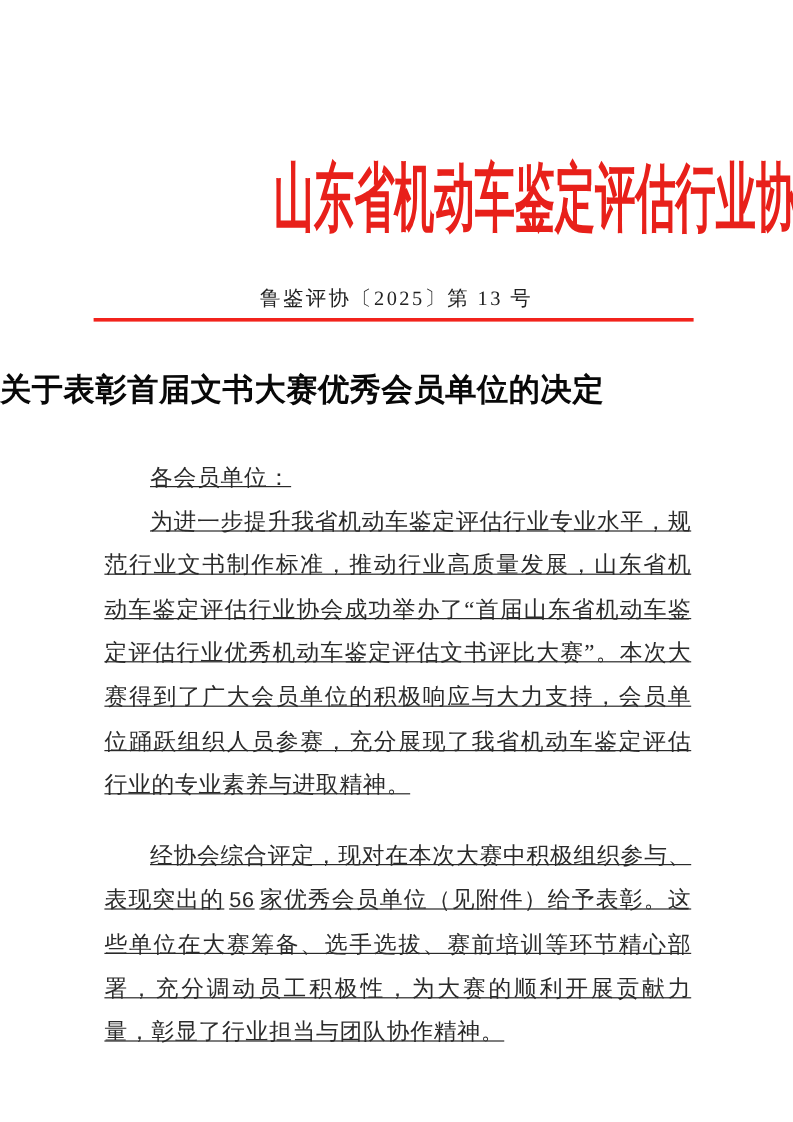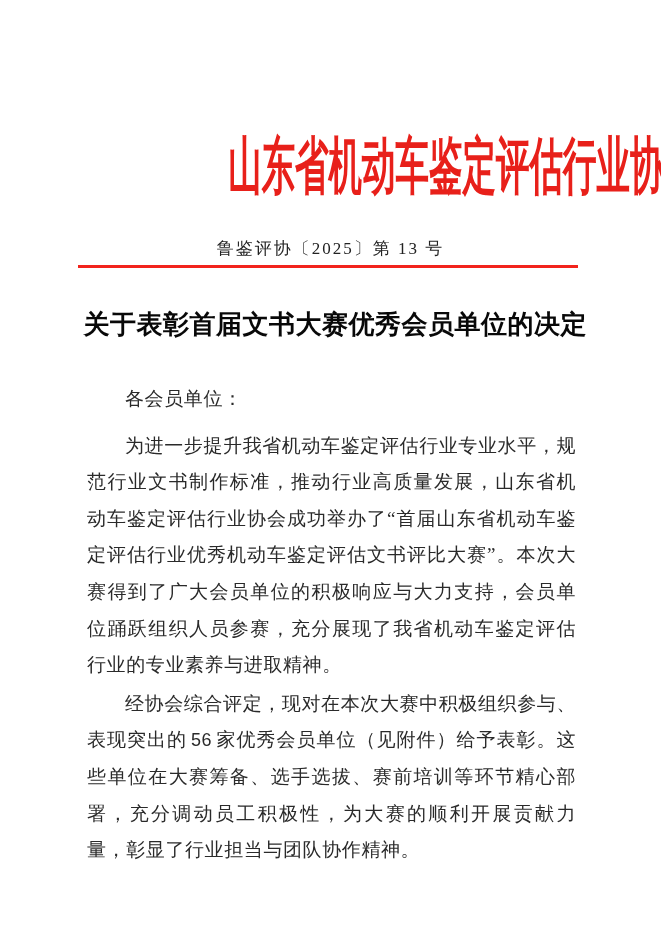--- a/index.html
+++ b/index.html
@@ -56,52 +56,53 @@
     width: 500px;
     height: 3px;
     background: #f2231c;
   }
   
   .doc-title {
     position: absolute;
     top: 305px;
     left: 0;
     width: 587px;
-    text-align: right;
+    text-align: left;
     font-size: 26px;
     line-height: 40px;
     font-weight: bold;
     color: #080808;
     letter-spacing: 0.5px;
   }
   
   .body-text {
     position: absolute;
     top: 381px;
     left: 87px;
     width: 489px;
     font-size: 19px;
     line-height: 36.6px;
     color: #2a2a2a;
     text-align: justify;
     letter-spacing: 0.6px;
+    text-decoration: underline;
   }
   .salutation {
     text-indent: 0;
     margin: 0;
   }
   .body-text p {
     margin: 0;
     text-indent: 2em;
   }
   .body-text p.para1 {
-    margin-top: 10px;
+    margin-top: 0;
   }
   .body-text p.para2 {
-    margin-top: 2px;
+    margin-top: 22px;
   }
   .num {
     font-family: "Liberation Sans", "DejaVu Sans", sans-serif;
     font-size: 18px;
     margin: 0 4px;
   }
 </style>
 </head>
 <body>
 

